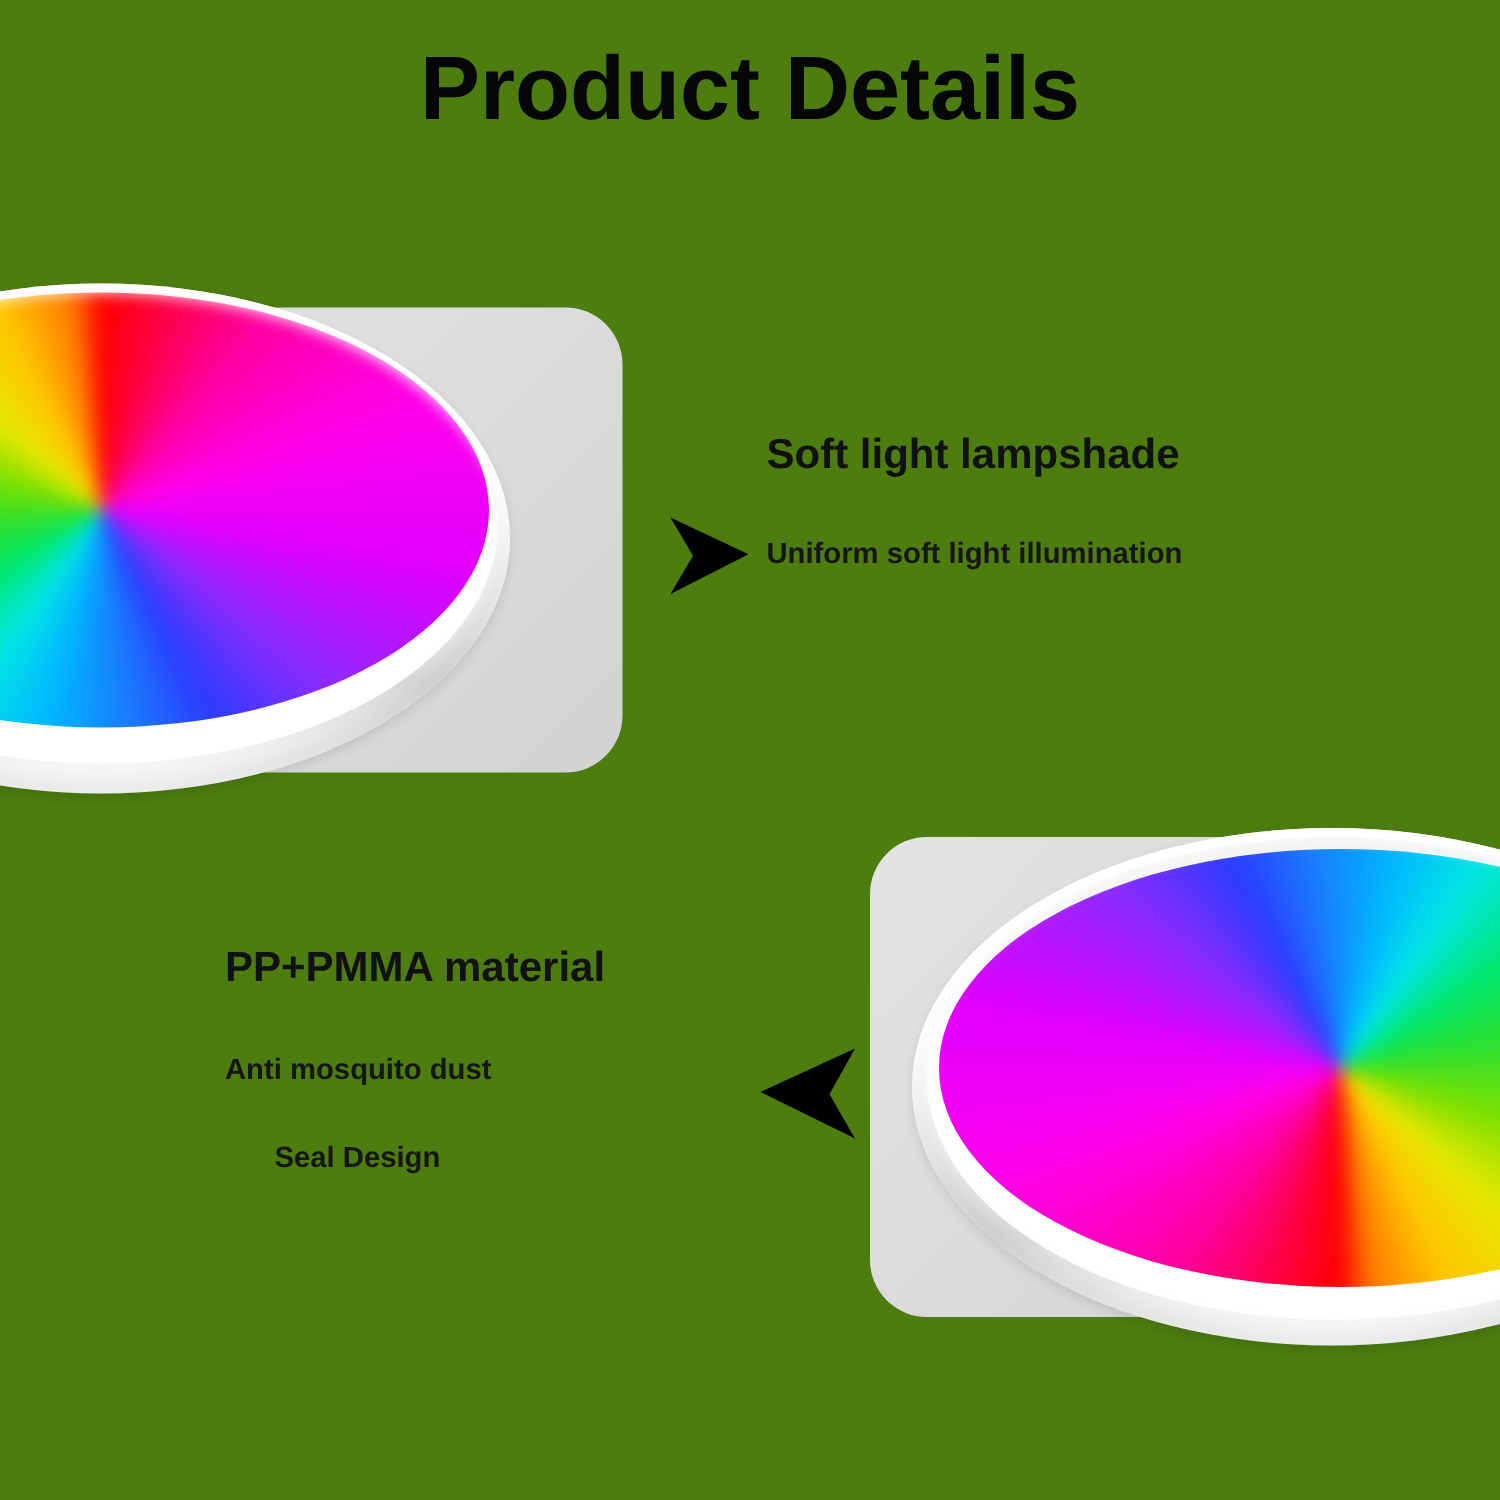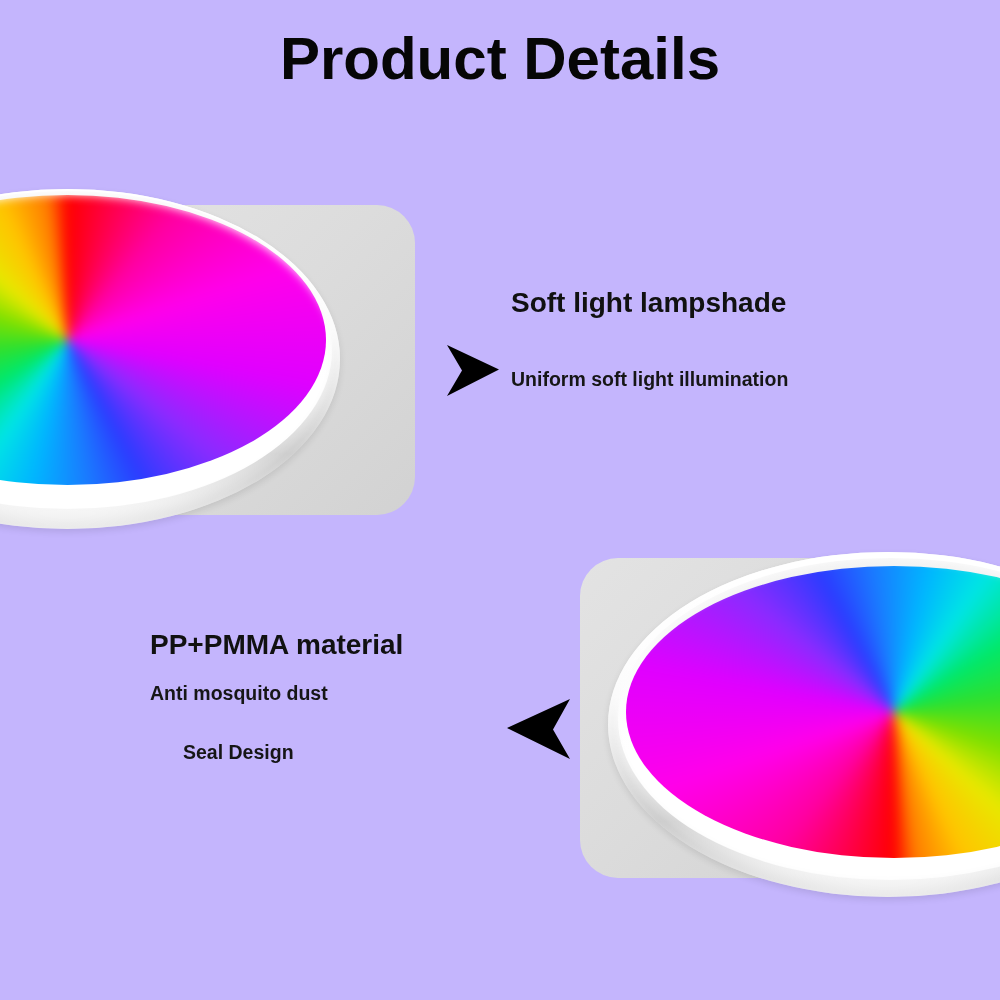--- a/index.html
+++ b/index.html
@@ -4,21 +4,21 @@
 <style>
   html, body {
     margin: 0;
     padding: 0;
     background: #ffffff;
   }
   #page {
     position: relative;
     width: 1000px;
     height: 1000px;
-    background: #c4b5fd;
+    background: #4d7c0f;
     overflow: hidden;
     font-family: "Liberation Sans", sans-serif;
   }
 
   
   .page-title {
     position: absolute;
     top: 24px;
     left: 0;
     width: 1000px;
@@ -42,25 +42,25 @@
   }
   .feature-line {
     font-size: 19.5px;
     font-weight: 700;
     color: #161616;
     white-space: nowrap;
     line-height: 1.1;
   }
 
   #block-soft-light { left: 511px; top: 288px; }
-  #block-soft-light .feature-line-1 { margin-top: 50px; }
+  #block-soft-light .feature-line-1 { margin-top: 40px; }
   #block-soft-light .feature-line-2 { margin-top: 32px; }
 
   #block-material { left: 150px; top: 630px; }
-  #block-material .feature-line-1 { margin-top: 22px; }
+  #block-material .feature-line-1 { margin-top: 42px; }
   #block-material .feature-line-2 { margin-top: 38px; margin-left: 33px; }
 
   
   .arrow { position: absolute; }
   #arrow-right { left: 443px; top: 342px; width: 58px; height: 58px; }
   #arrow-left  { left: 504px; top: 694px; width: 70px; height: 70px; }
 
   
   .lamp { position: absolute; }
 

